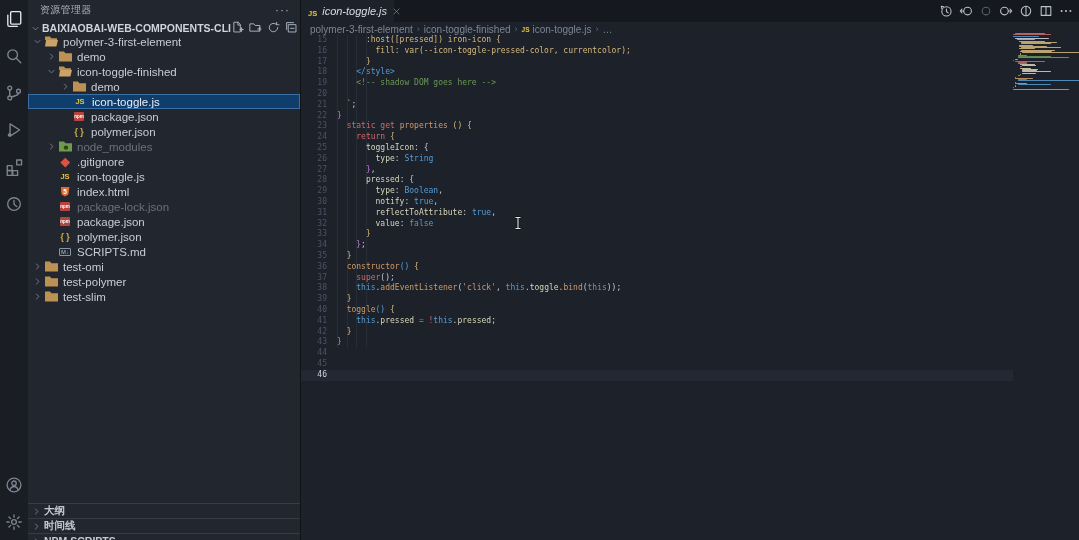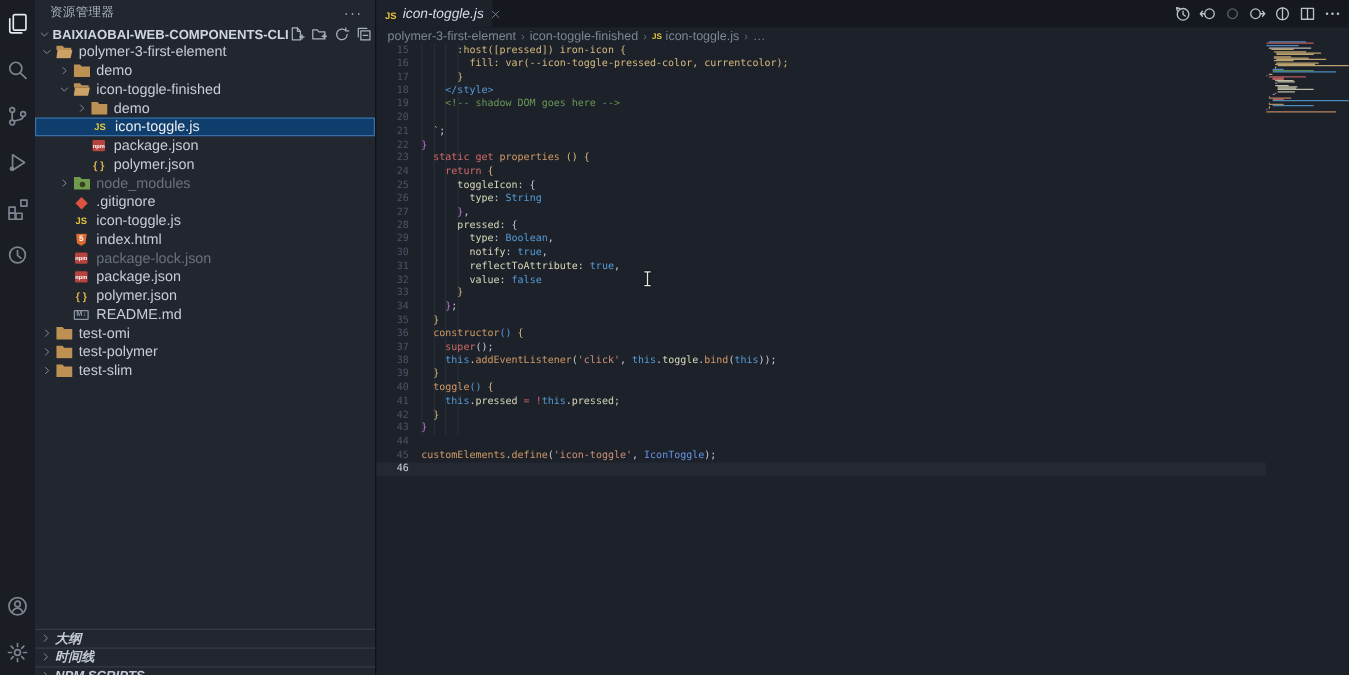--- a/index.html
+++ b/index.html
@@ -36,21 +36,21 @@
   .b-npm { background:#b5443f; color:#fff; font-size:4.5px; width:10px; height:9px; line-height:9px; border-radius:1px; }
   .b-html { background:#dd6b2f; color:#fff; font-size:6.5px; width:9px; height:10px; line-height:10px; clip-path:polygon(0 0,100% 0,88% 80%,50% 100%,12% 80%); }
   .b-braces { color:#d8b44a; font-size:8.5px; }
   .b-md { border:1px solid #8a95a3; color:#8a95a3; font-size:6px; width:12px; height:8px; line-height:6.5px; border-radius:1px; }
   .b-git { width:10px; height:10px; position:relative; }
   .b-git i { position:absolute; left:2px; top:2px; width:6.5px; height:6.5px; background:#de5340; transform:rotate(45deg); }
 
   #sb-panels { position:absolute; left:0; bottom:-8px; right:0; }
   .sb-panel { height:15px; border-top:1px solid #363b44; display:flex; align-items:center; padding-left:4px; cursor:pointer; }
   .sb-panel .chev { color:#9aa0ab; margin-right:3px; }
-  .sb-panel .plabel { font-size:10.5px; font-weight:bold; color:#c3c9d2;font-style:italic; }
+  .sb-panel .plabel { font-size:10.5px; font-weight:bold; color:#c3c9d2; }
 
   
   #editor { position:absolute; left:300px; top:0; right:0; height:540px; background:#1c212a; border-left:1px solid #101216; }
   #tabbar { position:absolute; left:0; top:0; right:0; height:22px; background:#15181e; display:flex; }
   #tab { width:93px; height:22px; background:#1c212a; display:flex; align-items:center; padding:0 7px; gap:5px; cursor:pointer; }
   #tab-label { font-size:11px; font-style:italic; color:#d8dce4; white-space:nowrap; }
   #tab-close { color:#8b919c; display:inline-flex; cursor:pointer; }
   #tab-close svg { width:9px; height:9px; }
   #editor-actions { position:absolute; right:6px; top:0; height:22px; display:flex; align-items:center; gap:6px; color:#bcc2cc; }
   #editor-actions span { display:inline-flex; cursor:pointer; }
@@ -323,21 +323,21 @@
         <span class="ticon">
           <span class="badge b-braces">{ }</span>
         </span>
         <span class="lbl">polymer.json</span>
       </div>
       <div class="tree-row" style="top: 210px; padding-left: 18px;">
         <span class="chev"></span>
         <span class="ticon">
           <span class="badge b-md">M↓</span>
         </span>
-        <span class="lbl">README.md</span>
+        <span class="lbl">SCRIPTS.md</span>
       </div>
       <div class="tree-row" style="top: 225px; padding-left: 4px;">
         <span class="chev">
           <svg viewBox="0 0 16 16" fill="none" stroke="currentColor" stroke-width="1.2" stroke-linecap="round" stroke-linejoin="round">
             <path d="M6 3.5L10.5 8 6 12.5"></path>
           </svg>
         </span>
         <span class="ticon">
           <svg width="13" height="11" viewBox="0 0 13 11">
             <path fill="#bd9154" d="M0 .5h5l1.4 1.7H13V10.5H0z"></path>
@@ -590,21 +590,20 @@
         <div class="cline" style="top: 302.4px;">
           <span class="num">43</span>
           <span class="txt"><span style="color:#c678dd">}</span></span>
         </div>
         <div class="cline" style="top: 313.2px;">
           <span class="num">44</span>
           <span class="txt"></span>
         </div>
         <div class="cline" style="top: 324px;">
           <span class="num">45</span>
-          <span class="txt"><span style="color:#d19a66">customElements</span><span style="color:#c6cad2">.</span><span style="color:#d19a66">define</span><span style="color:#c6cad2">(</span><span style="color:#ce9178">'icon-toggle'</span><span style="color:#c6cad2">, </span><span style="color:#6796e6">IconToggle</span><span style="color:#c6cad2">);</span></span>
         </div>
         <div class="cline cur" style="top: 334.8px;">
           <span class="num">46</span>
           <span class="txt"></span>
         </div>
       </div>
     <div id="minimap">
         <div class="mrow" style="top: 0px; left: 2px; width: 30px; background: rgb(86, 156, 214);"></div>
         <div class="mrow" style="top: 1.28px; left: 0px; width: 38px; background: rgb(209, 105, 105);"></div>
         <div class="mrow" style="top: 2.56px; left: 0px; width: 26px; background: rgb(86, 156, 214);"></div>

